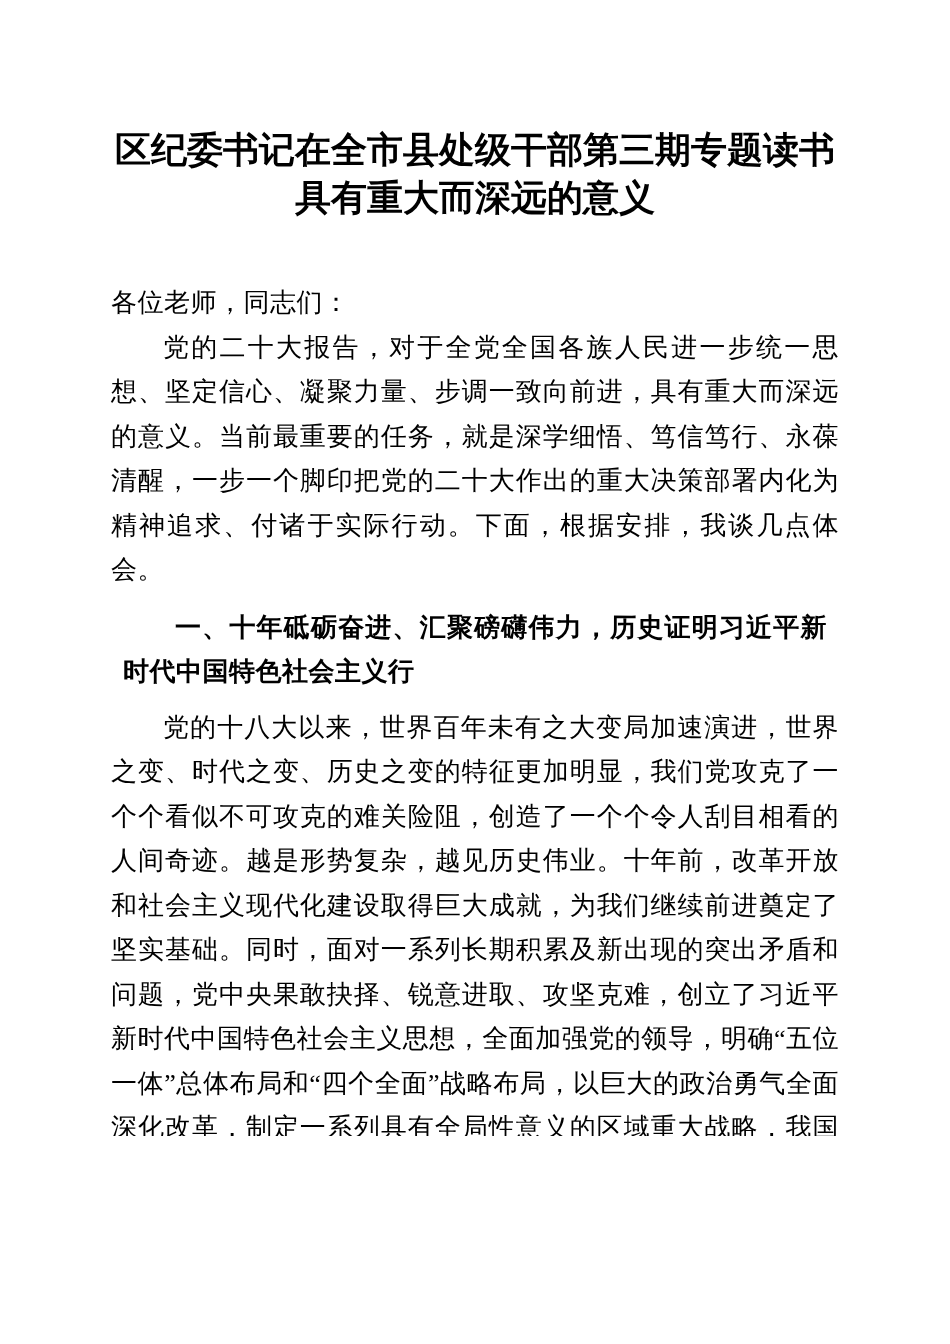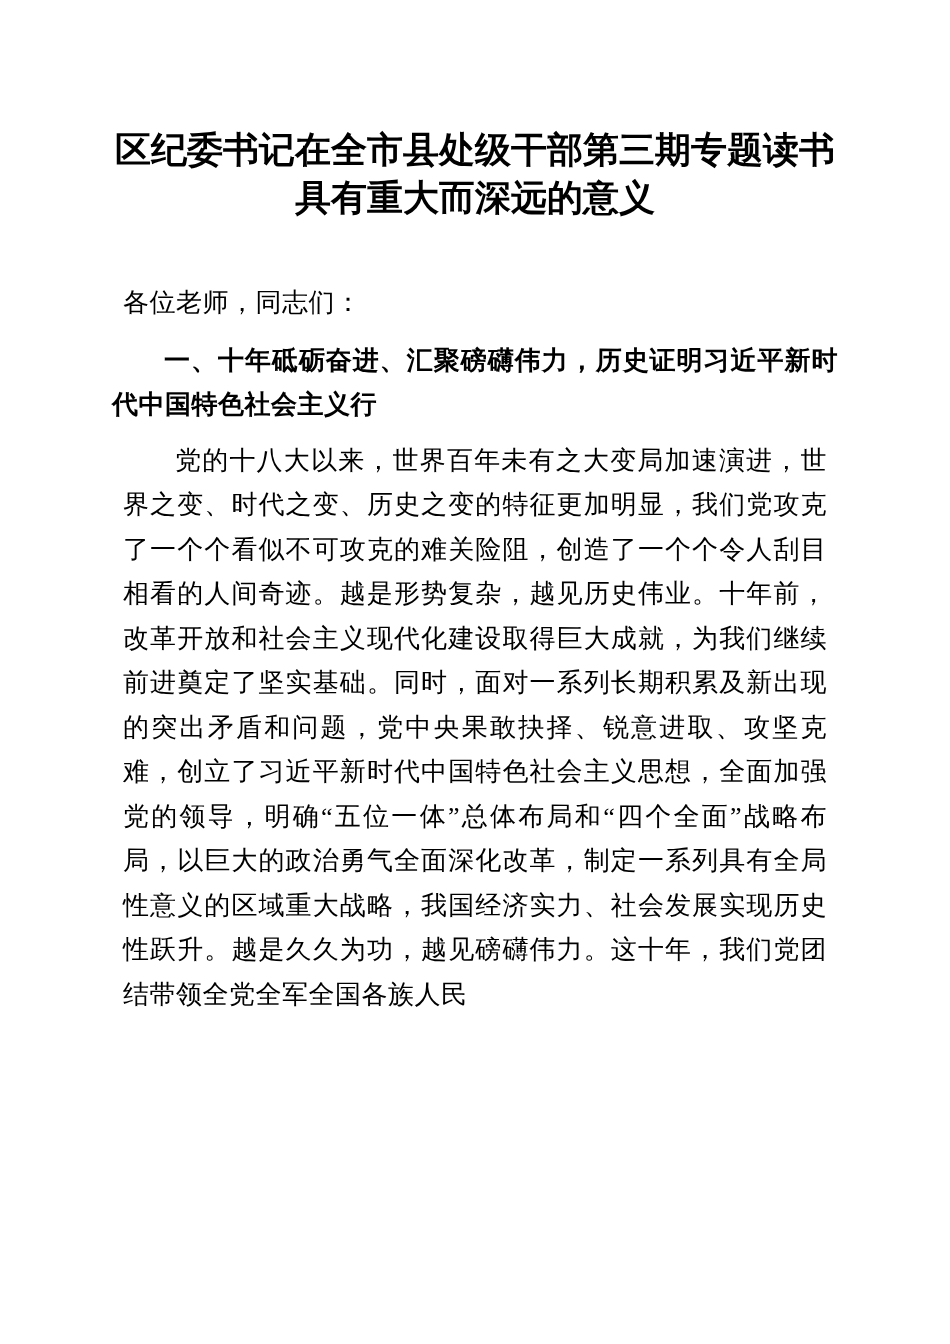--- a/index.html
+++ b/index.html
@@ -35,31 +35,31 @@
   .doc-body {
     margin-top: 59px;
     font-family: "Liberation Serif", "DejaVu Serif", serif;
     font-size: 26px;
     line-height: 44.5px;
     letter-spacing: 0.5px;
     text-align: justify;
     text-justify: inter-ideograph;
   }
   .doc-body p {
-    margin: 12px;
+    margin: 0;
     padding: 0;
   }
   .salutation {
     text-indent: 0;
   }
   .para {
     text-indent: 2em;
   }
   .section-heading {
-    margin: 1px;
+    margin: 12px;
     padding: 0;
     font-family: "Liberation Sans", "DejaVu Sans", sans-serif;
     font-weight: bold;
     font-size: 26px;
     line-height: 44.5px;
     text-indent: 2em;
     text-align: justify;
     letter-spacing: 0.5px;
   }
 </style>
@@ -70,20 +70,21 @@
 
   <h1 class="doc-title">
     <span class="title-line">区纪委书记在全市县处级干部第三期专题读书</span>
     <span class="title-line">具有重大而深远的意义</span>
   </h1>
 
   <div class="doc-body">
 
     <p class="salutation">各位老师，同志们：</p>
 
+    <p class="para">党的二十大报告，对于全党全国各族人民进一步统一思想、坚定信心、凝聚力量、步调一致向前进，具有重大而深远的意义。当前最重要的任务，就是深学细悟、笃信笃行、永葆清醒，一步一个脚印把党的二十大作出的重大决策部署内化为精神追求、付诸于实际行动。下面，根据安排，我谈几点体会。</p>
 
     <h2 class="section-heading">一、十年砥砺奋进、汇聚磅礴伟力，历史证明习近平新时代中国特色社会主义行</h2>
 
     <p class="para">党的十八大以来，世界百年未有之大变局加速演进，世界之变、时代之变、历史之变的特征更加明显，我们党攻克了一个个看似不可攻克的难关险阻，创造了一个个令人刮目相看的人间奇迹。越是形势复杂，越见历史伟业。十年前，改革开放和社会主义现代化建设取得巨大成就，为我们继续前进奠定了坚实基础。同时，面对一系列长期积累及新出现的突出矛盾和问题，党中央果敢抉择、锐意进取、攻坚克难，创立了习近平新时代中国特色社会主义思想，全面加强党的领导，明确“五位一体”总体布局和“四个全面”战略布局，以巨大的政治勇气全面深化改革，制定一系列具有全局性意义的区域重大战略，我国经济实力、社会发展实现历史性跃升。越是久久为功，越见磅礴伟力。这十年，我们党团结带领全党全军全国各族人民</p>
 
   </div>
 
 </div>
 
 </body></html>

